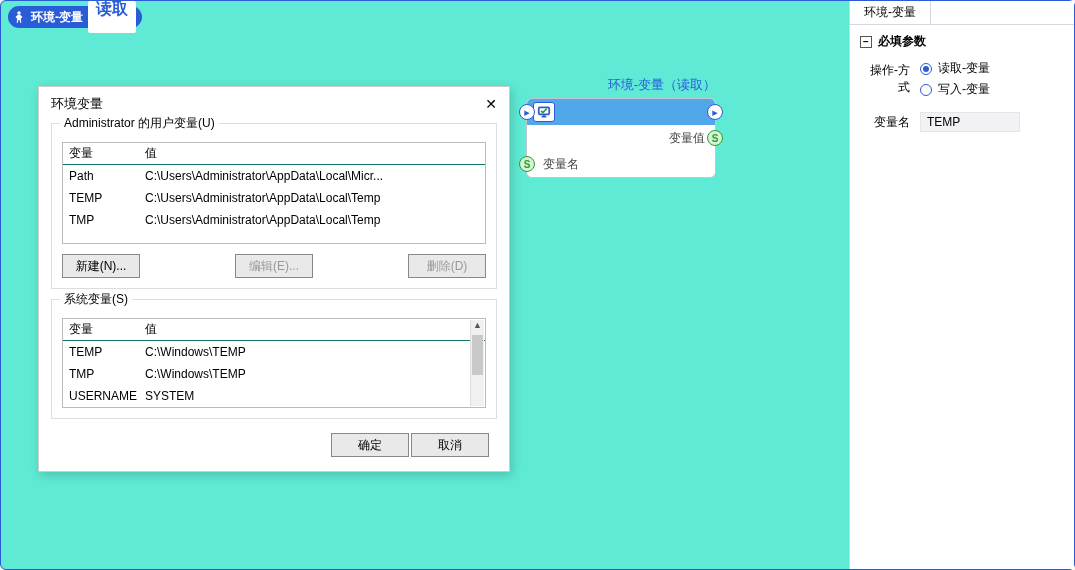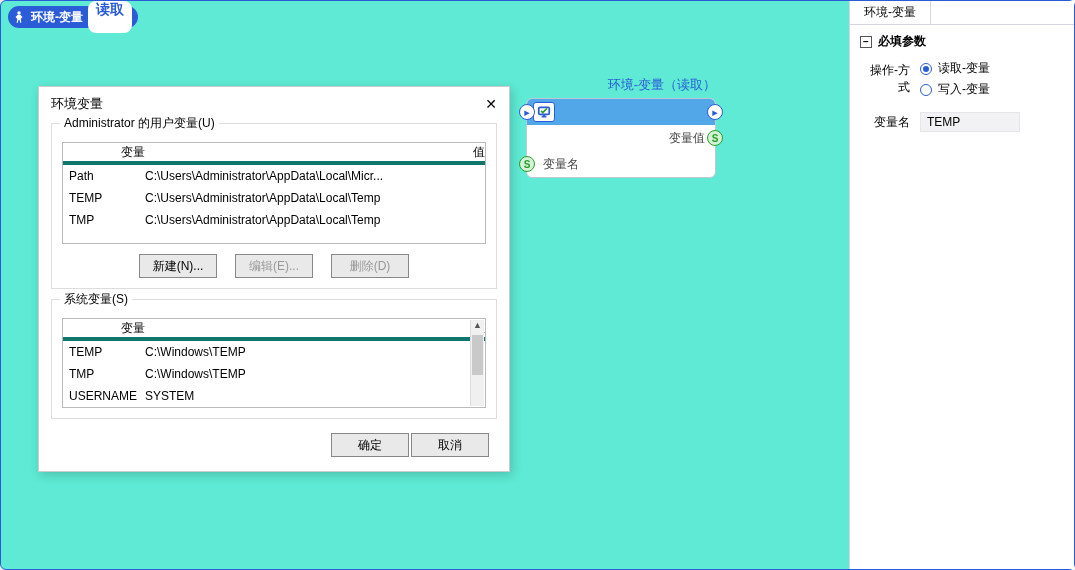--- a/index.html
+++ b/index.html
@@ -41,25 +41,25 @@
   }
   .pill .run-icon {
     width: 14px; height: 14px;
     display: inline-flex; align-items: center; justify-content: center;
   }
   .pill .run-icon svg { width: 14px; height: 14px; }
   .pill-title { font-weight: 600; }
   .pill-badge {
     background: #fff;
     color: #2b5cd8;
-    border-radius: 8px;
+    border-radius: 2px;
     padding: 0 8px;
     height: 32px;
     line-height: 16px;
-    font-size: 14px;
+    font-size: 16px;
     font-weight: 600;
   }
   
   .node {
     position: absolute;
     top: 75px;
     left: 525px;
     width: 190px;
   }
   .node-title {
@@ -174,35 +174,35 @@
     height: 102px;
     overflow: hidden;
     position: relative;
   }
   .vartable.sys { height: 90px; }
   .vt-head, .vt-row {
     display: flex;
     height: 22px;
     align-items: center;
   }
-  .vt-head { border-bottom: 4px solid #0f766e; text-align: right; }
+  .vt-head { border-bottom: 1px solid #0f766e; }
   .vt-col1 { width: 82px; padding-left: 6px; }
   .vt-col2 { flex: 1; padding-left: 0; overflow: hidden; white-space: nowrap; }
   .vt-scroll {
     position: absolute;
     right: 1px; top: 1px; bottom: 1px;
     width: 14px;
     background: #f0f0f0;
     border-left: 1px solid #ddd;
   }
   .vt-scroll .arrow { height: 14px; text-align:center; font-size:9px; color:#555;}
   .vt-scroll .thumb { height: 40px; background:#c9c9c9; margin:1px;}
   .btn-row {
     display: flex;
-    justify-content: center;
+    justify-content: space-between;
     gap: 18px;
     margin-top: 10px;
   }
   .winbtn {
     width: 78px;
     height: 24px;
     border: 1px solid #888;
     background: #e9e9e9;
     font-size: 12px;
     cursor: default;

